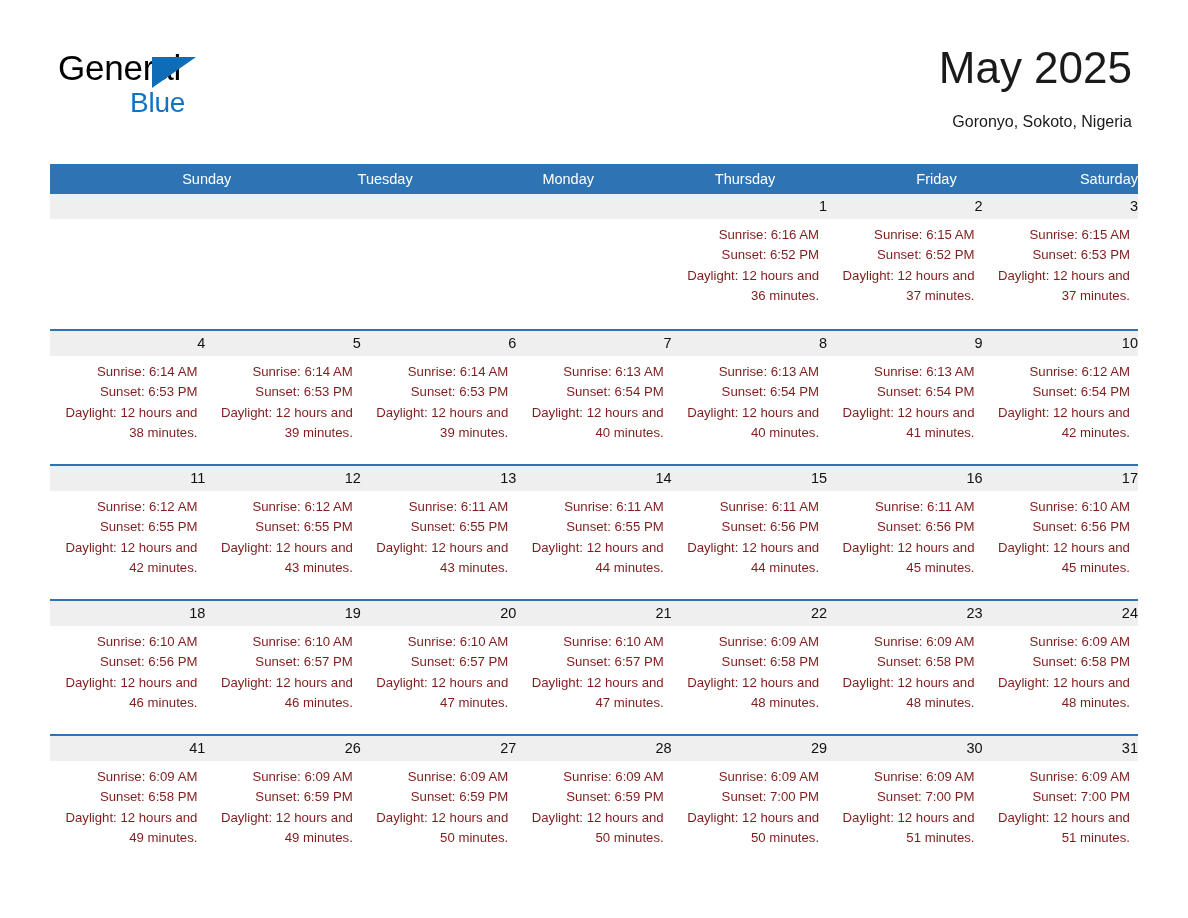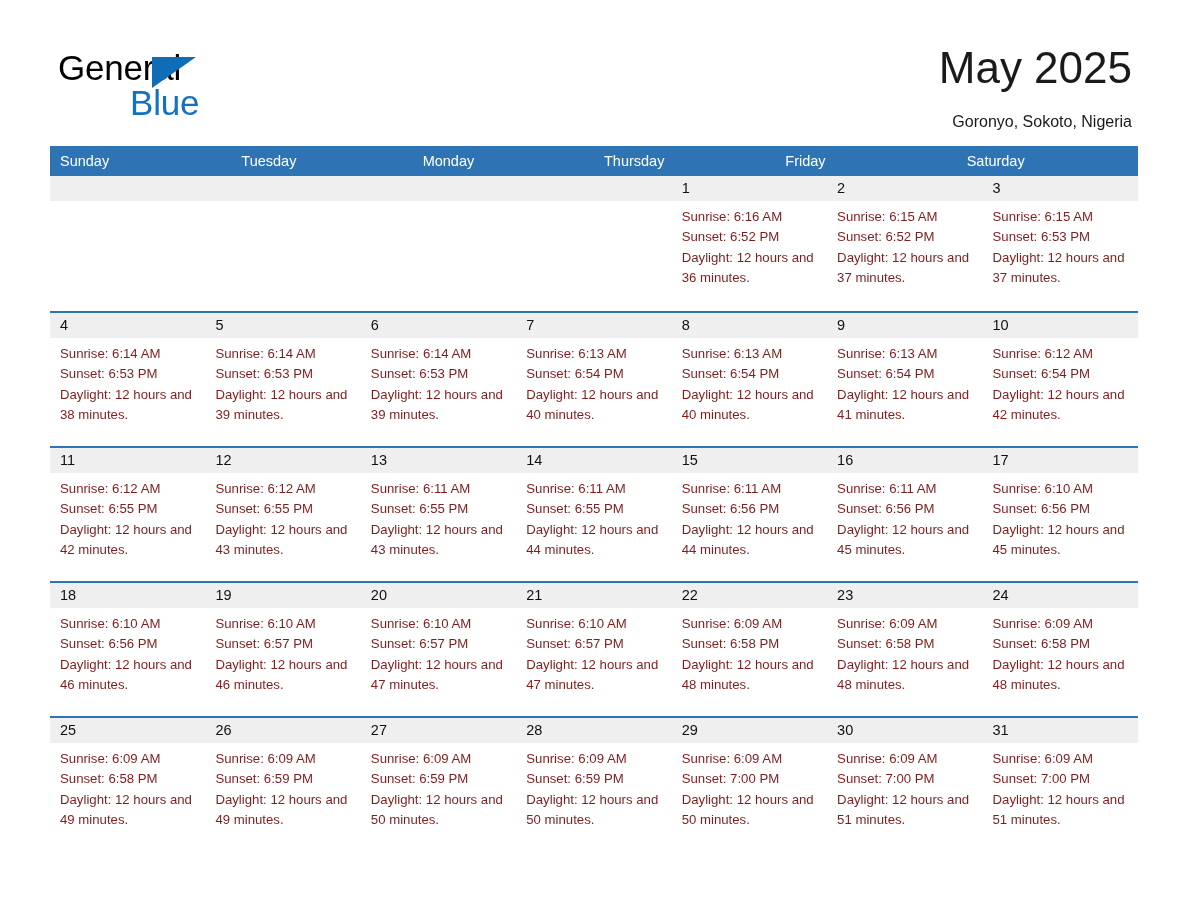--- a/index.html
+++ b/index.html
@@ -52,21 +52,21 @@
     top: 7px;
     width: 0;
     height: 0;
     border-top: 31px solid #0f6cb6;
     border-right: 44px solid transparent;
   }
   .logo-blue {
     position: absolute;
     left: 72px;
     top: 35px;
-    font-size: 35px;
+    font-size: 28px;
     line-height: 35px;
     color: #1272c0;
     letter-spacing: -0.2px;
     white-space: nowrap;
   }
   .title-block {
     position: absolute;
     right: 56px;
     top: 42px;
     text-align: right;
@@ -83,22 +83,23 @@
     font-size: 16px;
     line-height: 27px;
     color: #1a1a1a;
     white-space: nowrap;
   }
 
   
   .calendar {
     position: absolute;
     left: 50px;
-    top: 146px;
+    top: 164px;
     width: 1088px;
+    text-align: right;
   }
   .dow-row {
     display: flex;
     background: #2e74b5;
     height: 30px;
   }
   .dow {
     flex: 1 1 0;
     color: #ffffff;
     font-size: 14.5px;
@@ -388,21 +389,21 @@
             <div class="daynum">24</div>
             <div class="cell-info">
               <div>Sunrise: 6:09 AM</div>
               <div>Sunset: 6:58 PM</div>
               <div class="daylight-line">Daylight: 12 hours and 48 minutes.</div>
             </div>
           </div>
         </div>
         <div class="week">
           <div class="cell">
-            <div class="daynum">25</div>
+            <div class="daynum">41</div>
             <div class="cell-info">
               <div>Sunrise: 6:09 AM</div>
               <div>Sunset: 6:58 PM</div>
               <div class="daylight-line">Daylight: 12 hours and 49 minutes.</div>
             </div>
           </div>
           <div class="cell">
             <div class="daynum">26</div>
             <div class="cell-info">
               <div>Sunrise: 6:09 AM</div>

